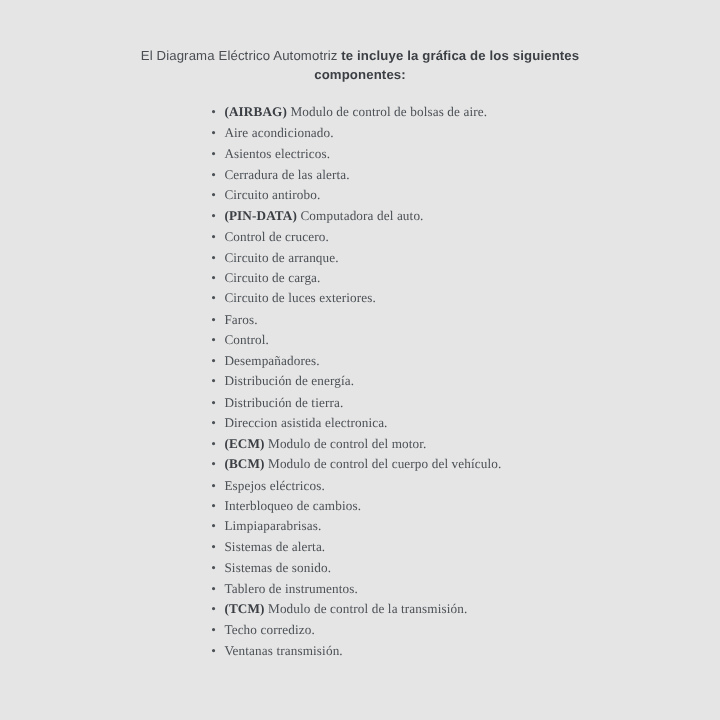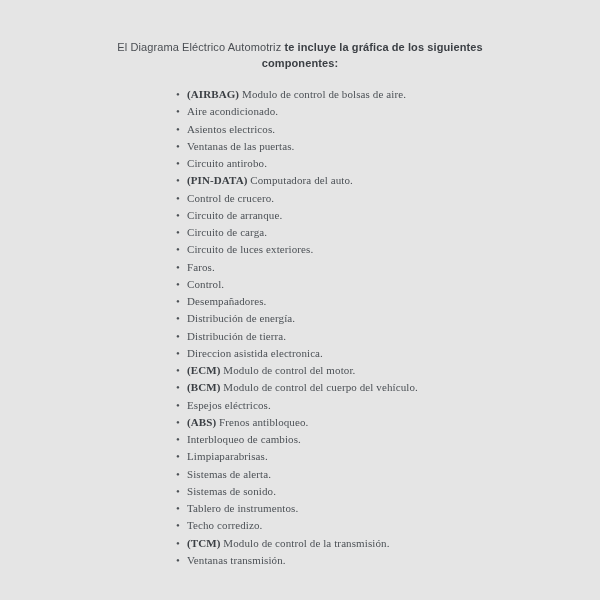--- a/index.html
+++ b/index.html
@@ -64,39 +64,38 @@
 </head>
 <body>
 
 <div class="page">
   <h1 class="title"><span>El Diagrama Eléctrico Automotriz</span> <span class="bold">te incluye la gráfica de los siguientes</span><br><span class="bold">componentes:</span></h1>
 
   <ul class="components">
       <li><span class="prefix">(AIRBAG)</span> <span>Modulo de control de bolsas de aire.</span></li>
       <li><span>Aire acondicionado.</span></li>
       <li><span>Asientos electricos.</span></li>
-      <li><span>Ventanas de las puertas.</span></li>
+      <li><span>Cerradura de las alerta.</span></li>
       <li><span>Circuito antirobo.</span></li>
       <li><span class="prefix">(PIN-DATA)</span> <span>Computadora del auto.</span></li>
       <li><span>Control de crucero.</span></li>
       <li><span>Circuito de arranque.</span></li>
       <li><span>Circuito de carga.</span></li>
       <li><span>Circuito de luces exteriores.</span></li>
       <li><span>Faros.</span></li>
       <li><span>Control.</span></li>
       <li><span>Desempañadores.</span></li>
       <li><span>Distribución de energía.</span></li>
       <li><span>Distribución de tierra.</span></li>
       <li><span>Direccion asistida electronica.</span></li>
       <li><span class="prefix">(ECM)</span> <span>Modulo de control del motor.</span></li>
       <li><span class="prefix">(BCM)</span> <span>Modulo de control del cuerpo del vehículo.</span></li>
       <li><span>Espejos eléctricos.</span></li>
-      <li><span class="prefix">(ABS)</span> <span>Frenos antibloqueo.</span></li>
       <li><span>Interbloqueo de cambios.</span></li>
       <li><span>Limpiaparabrisas.</span></li>
       <li><span>Sistemas de alerta.</span></li>
       <li><span>Sistemas de sonido.</span></li>
       <li><span>Tablero de instrumentos.</span></li>
+      <li><span class="prefix">(TCM)</span> <span>Modulo de control de la transmisión.</span></li>
       <li><span>Techo corredizo.</span></li>
-      <li><span class="prefix">(TCM)</span> <span>Modulo de control de la transmisión.</span></li>
       <li><span>Ventanas transmisión.</span></li>
     </ul>
 </div>
 
 </body></html>

